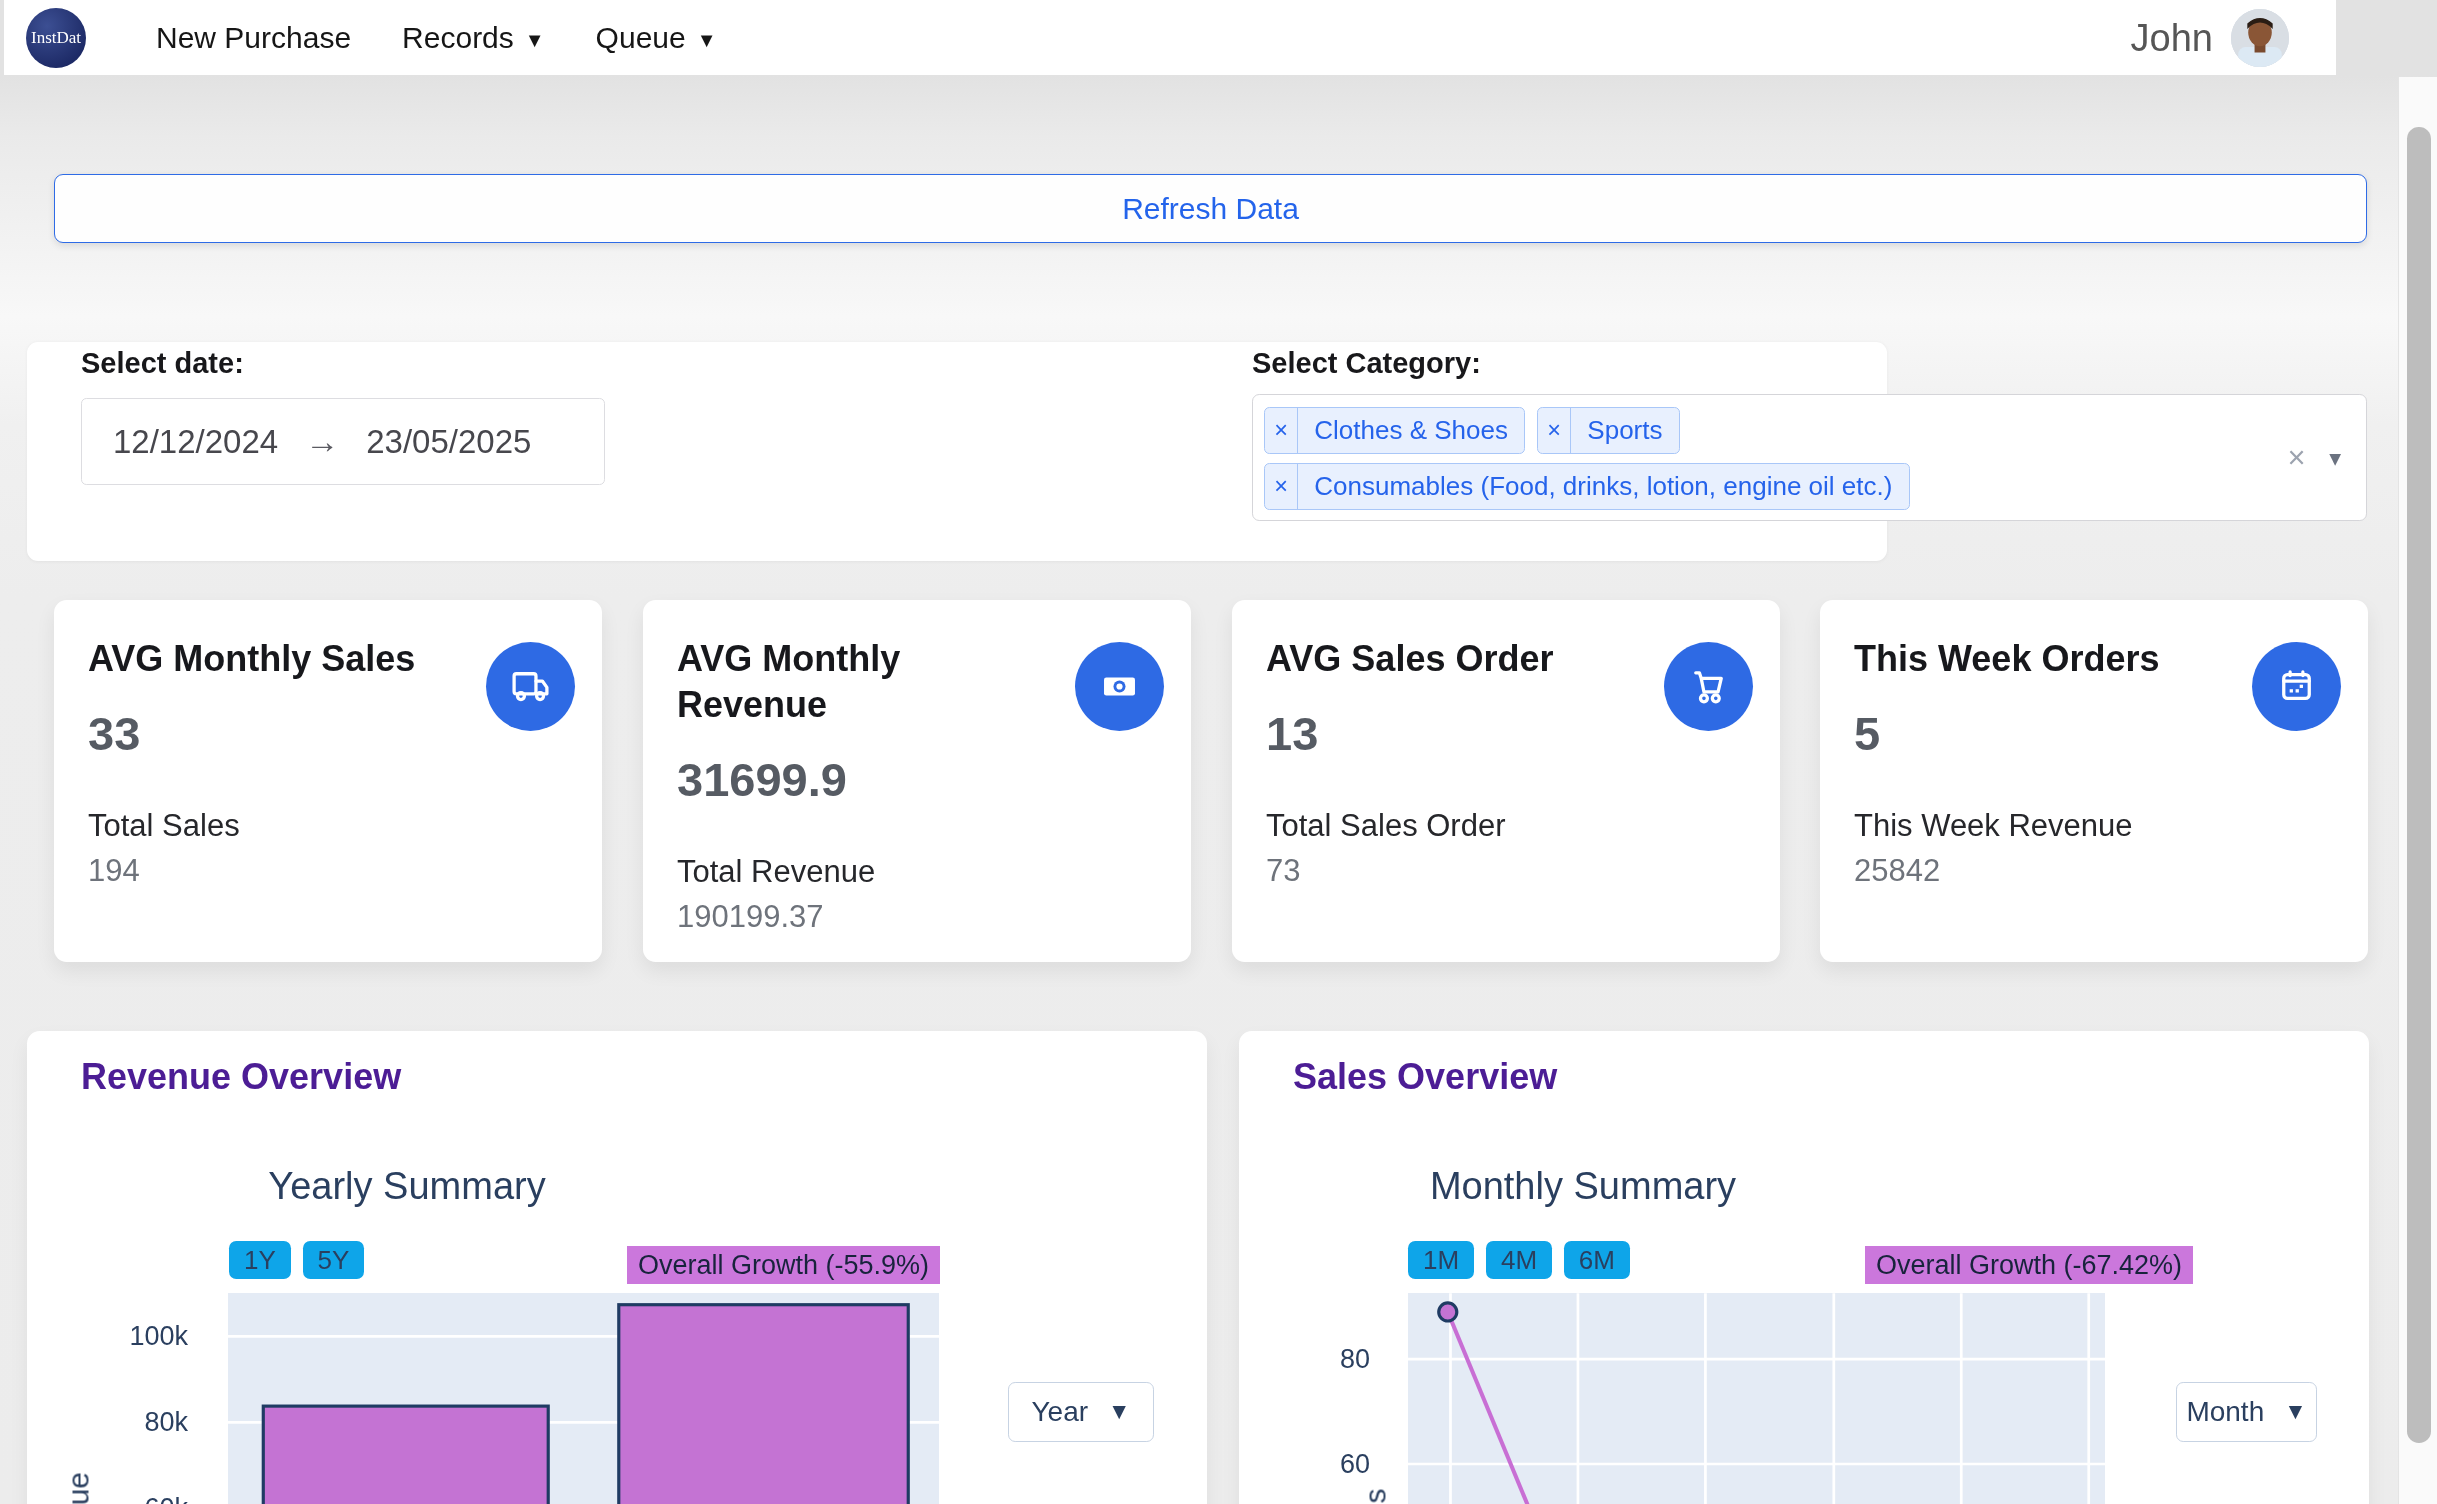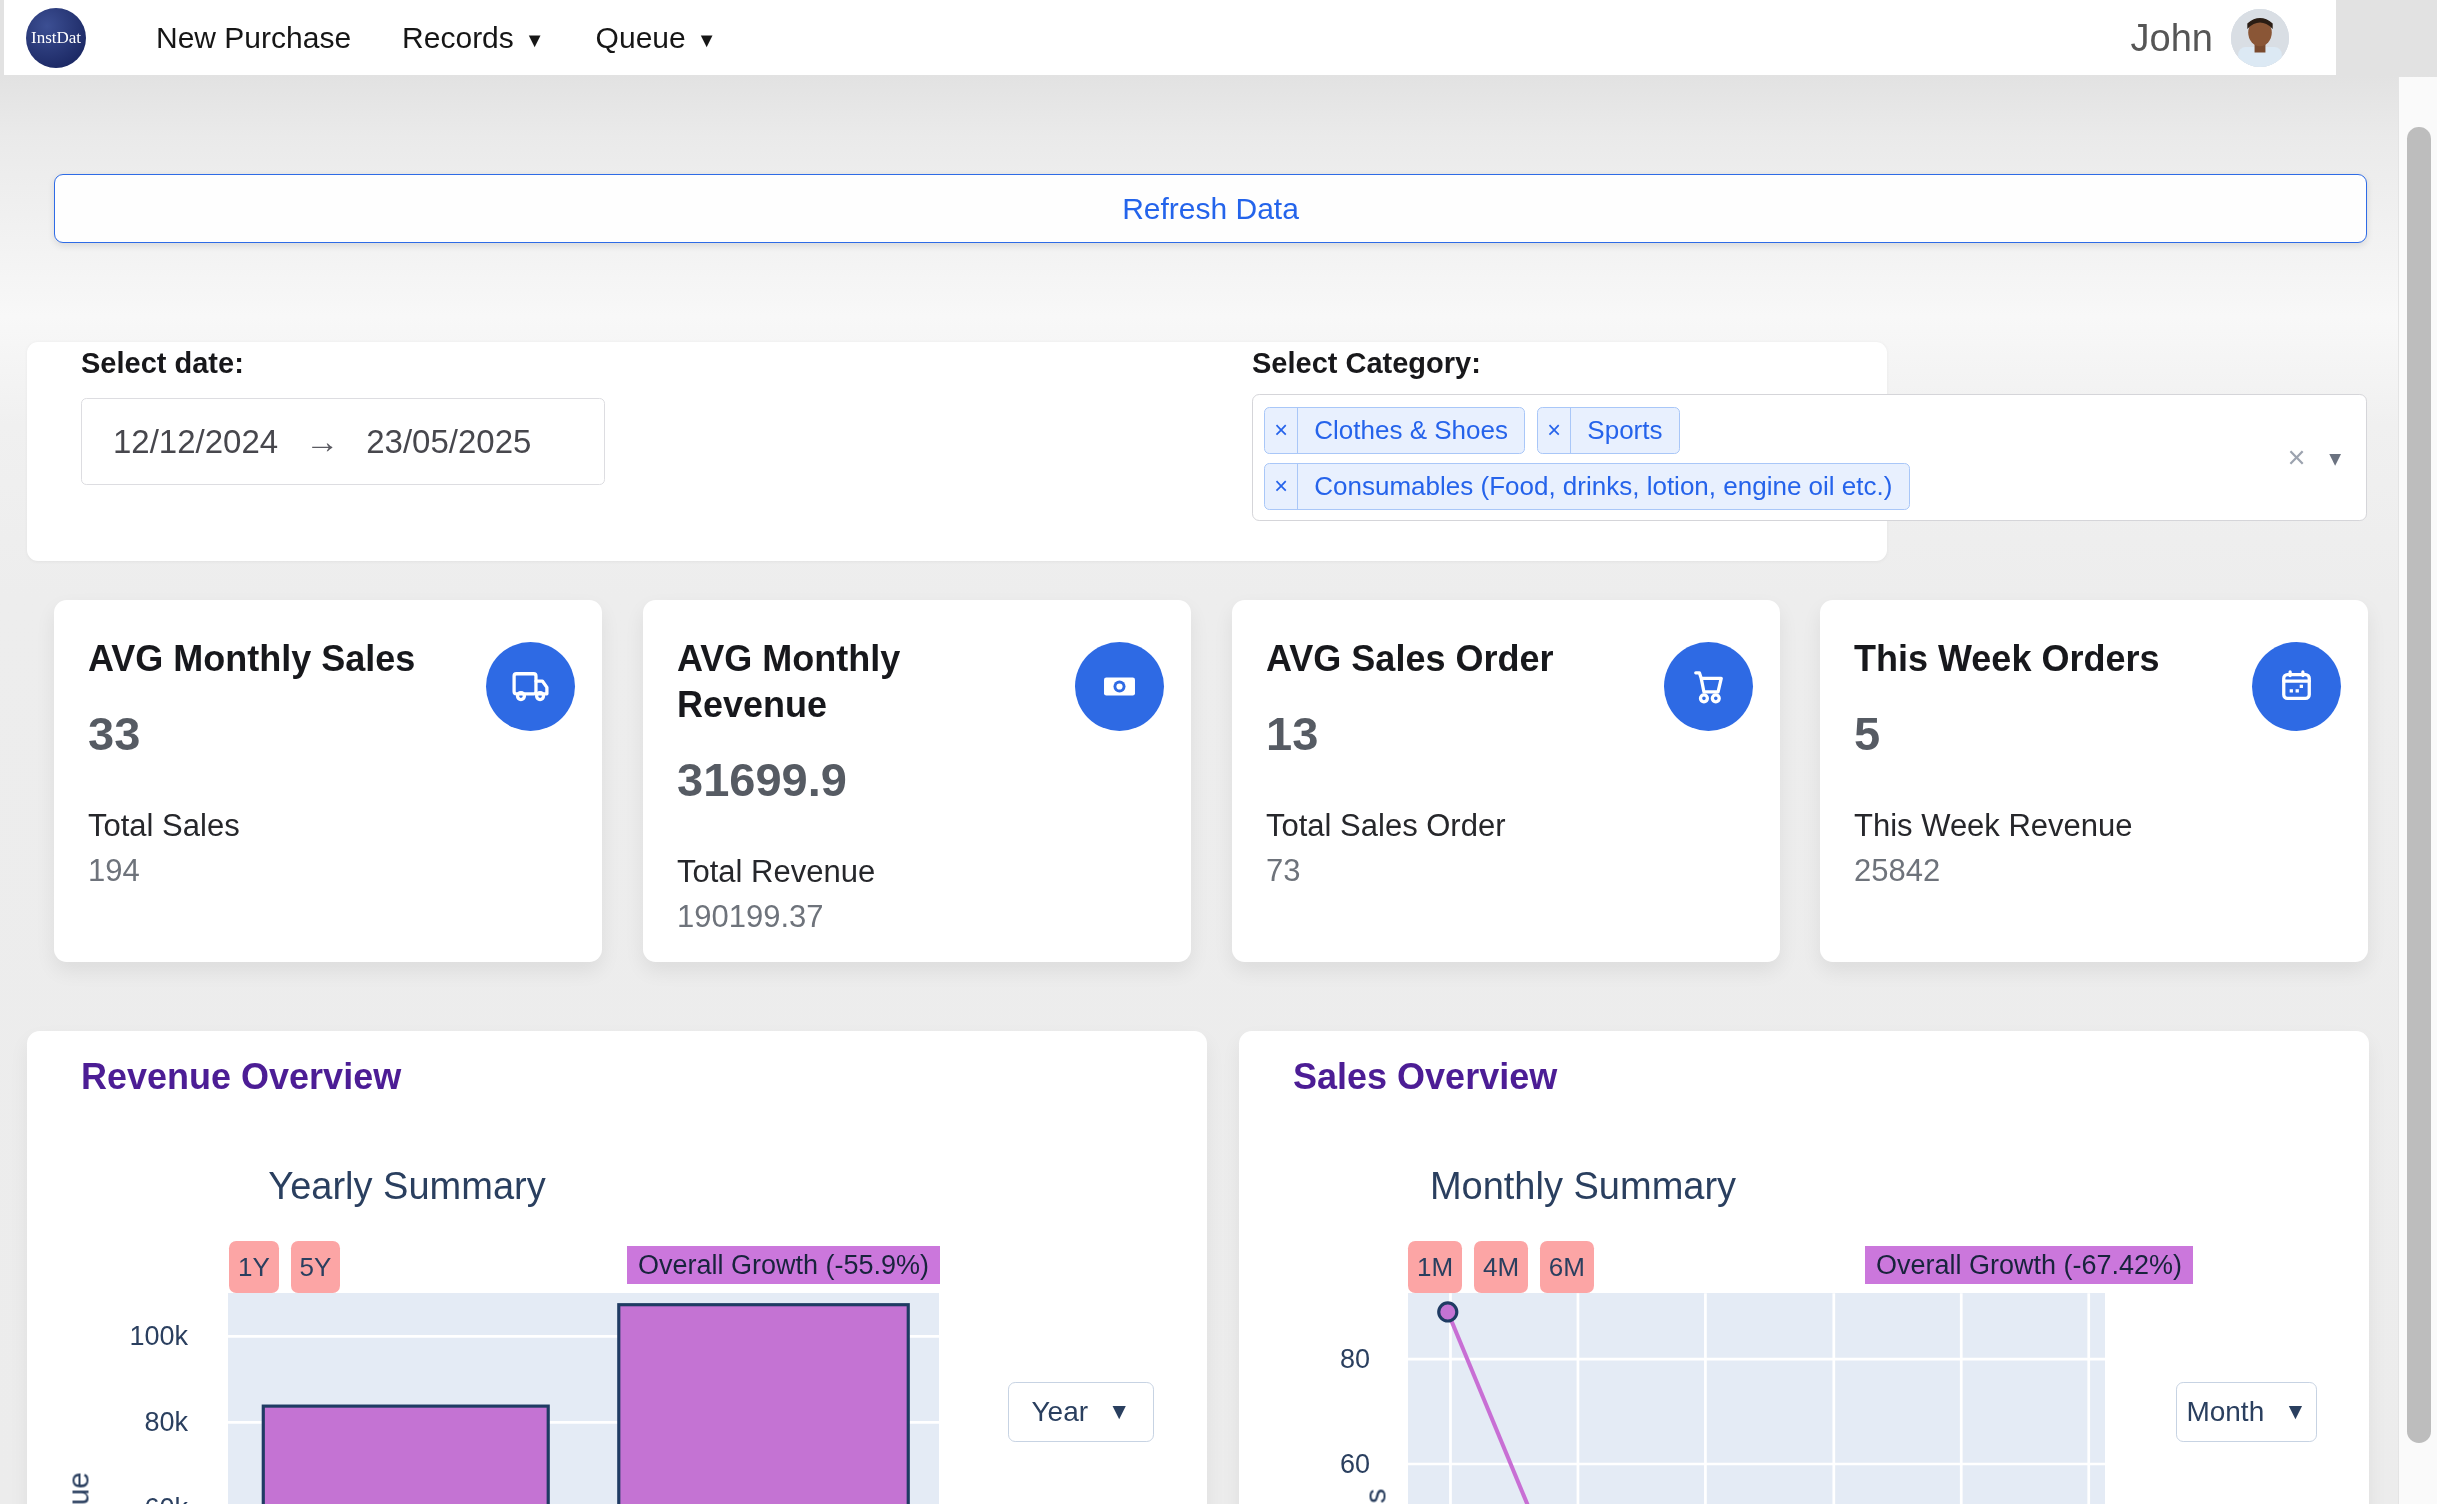--- a/index.html
+++ b/index.html
@@ -49,21 +49,21 @@
   .stat-value { font-size:47px; font-weight:bold; color:#565b63; margin-top:23.5px; }
   .stat-sub-label { font-size:31px; color:#26272b; margin-top:47px; }
   .stat-sub-value { font-size:31px; color:#6e737b; margin-top:9px; }
   
   .chart-panel { position:absolute; top:1031px; height:543px; background:#ffffff; border-radius:12.7px; box-shadow:0 9px 20px rgba(0,0,0,.06); }
   #revenue-panel { left:27px; width:1180px; }
   #sales-panel { left:1239px; width:1130px; }
   .panel-title { position:absolute; left:54px; top:25px; font-size:36px; font-weight:bold; color:#4c1d95; }
   .chart-title { position:absolute; top:134px; font-size:38px; color:#2a3f5f; }
   .range-group { position:absolute; top:210px; display:flex; gap:11.8px; }
-  .range-btn { height:52px; padding:0 9px; background:#fca5a5; border-radius:7.2px; font-size:26px; color:#2a3f5f;
+  .range-btn { height:38px; padding:0 15px; background:#0ea5e9; border-radius:7.2px; font-size:26px; color:#2a3f5f;
     display:flex; align-items:center; justify-content:center; cursor:pointer; }
   .growth-badge { position:absolute; top:215px; height:38px; background:#cb77dc; color:#18233c; font-size:27px;
     display:flex; align-items:center; padding:0 11px; }
   .plot { position:absolute; top:262px; background:#e4ebf5; }
   .tick-label { position:absolute; width:72px; text-align:right; font-size:27px; color:#2a3f5f; line-height:33px; }
   .y-axis-title { position:absolute; width:199px; height:36px; text-align:center; font-size:30px; color:#2a3f5f; transform:rotate(-90deg); }
   .drop-btn { position:absolute; top:351px; height:60px; background:#fff; border:1.8px solid #c7d3e3; border-radius:7.2px;
     display:flex; align-items:center; justify-content:center; gap:20px; font-size:28px; color:#2a3f5f; cursor:pointer; }
   .drop-caret { font-size:22.6px; color:#2a3f5f; }
   

